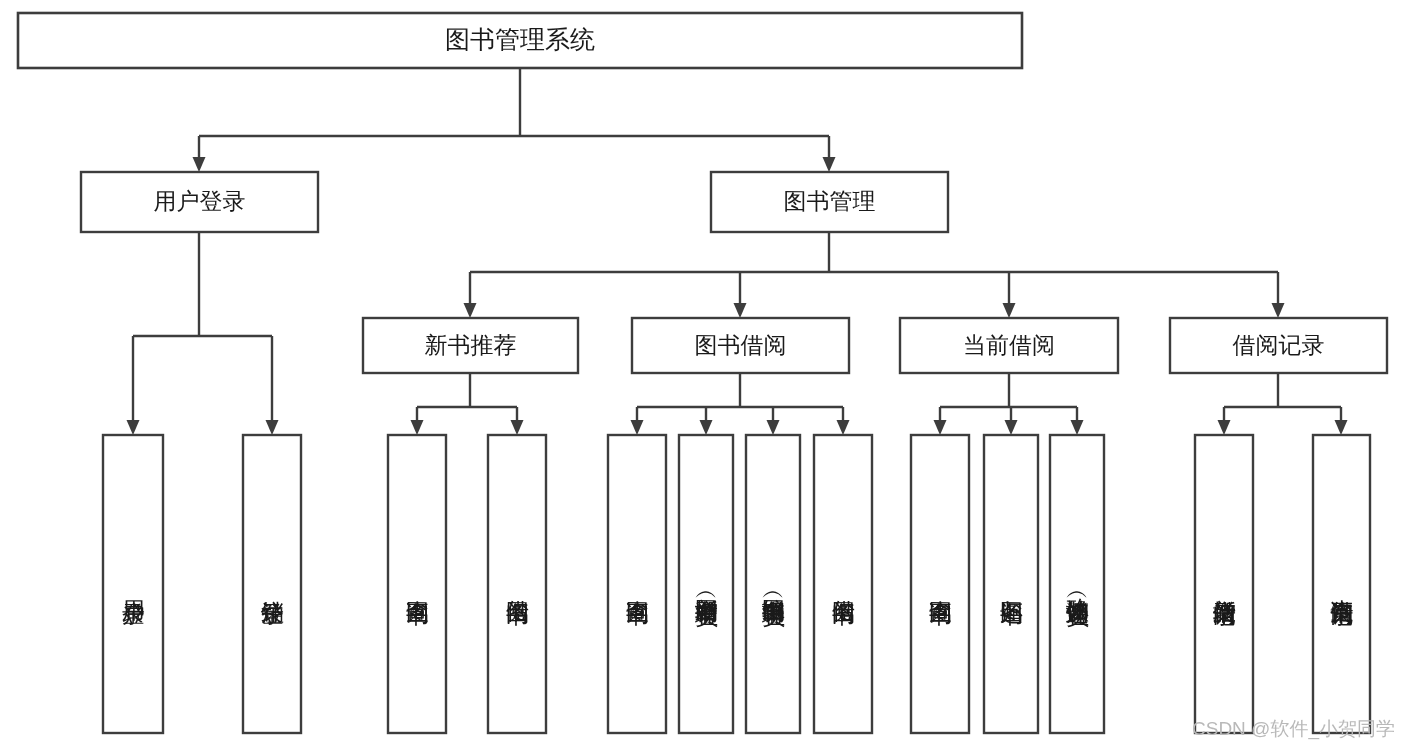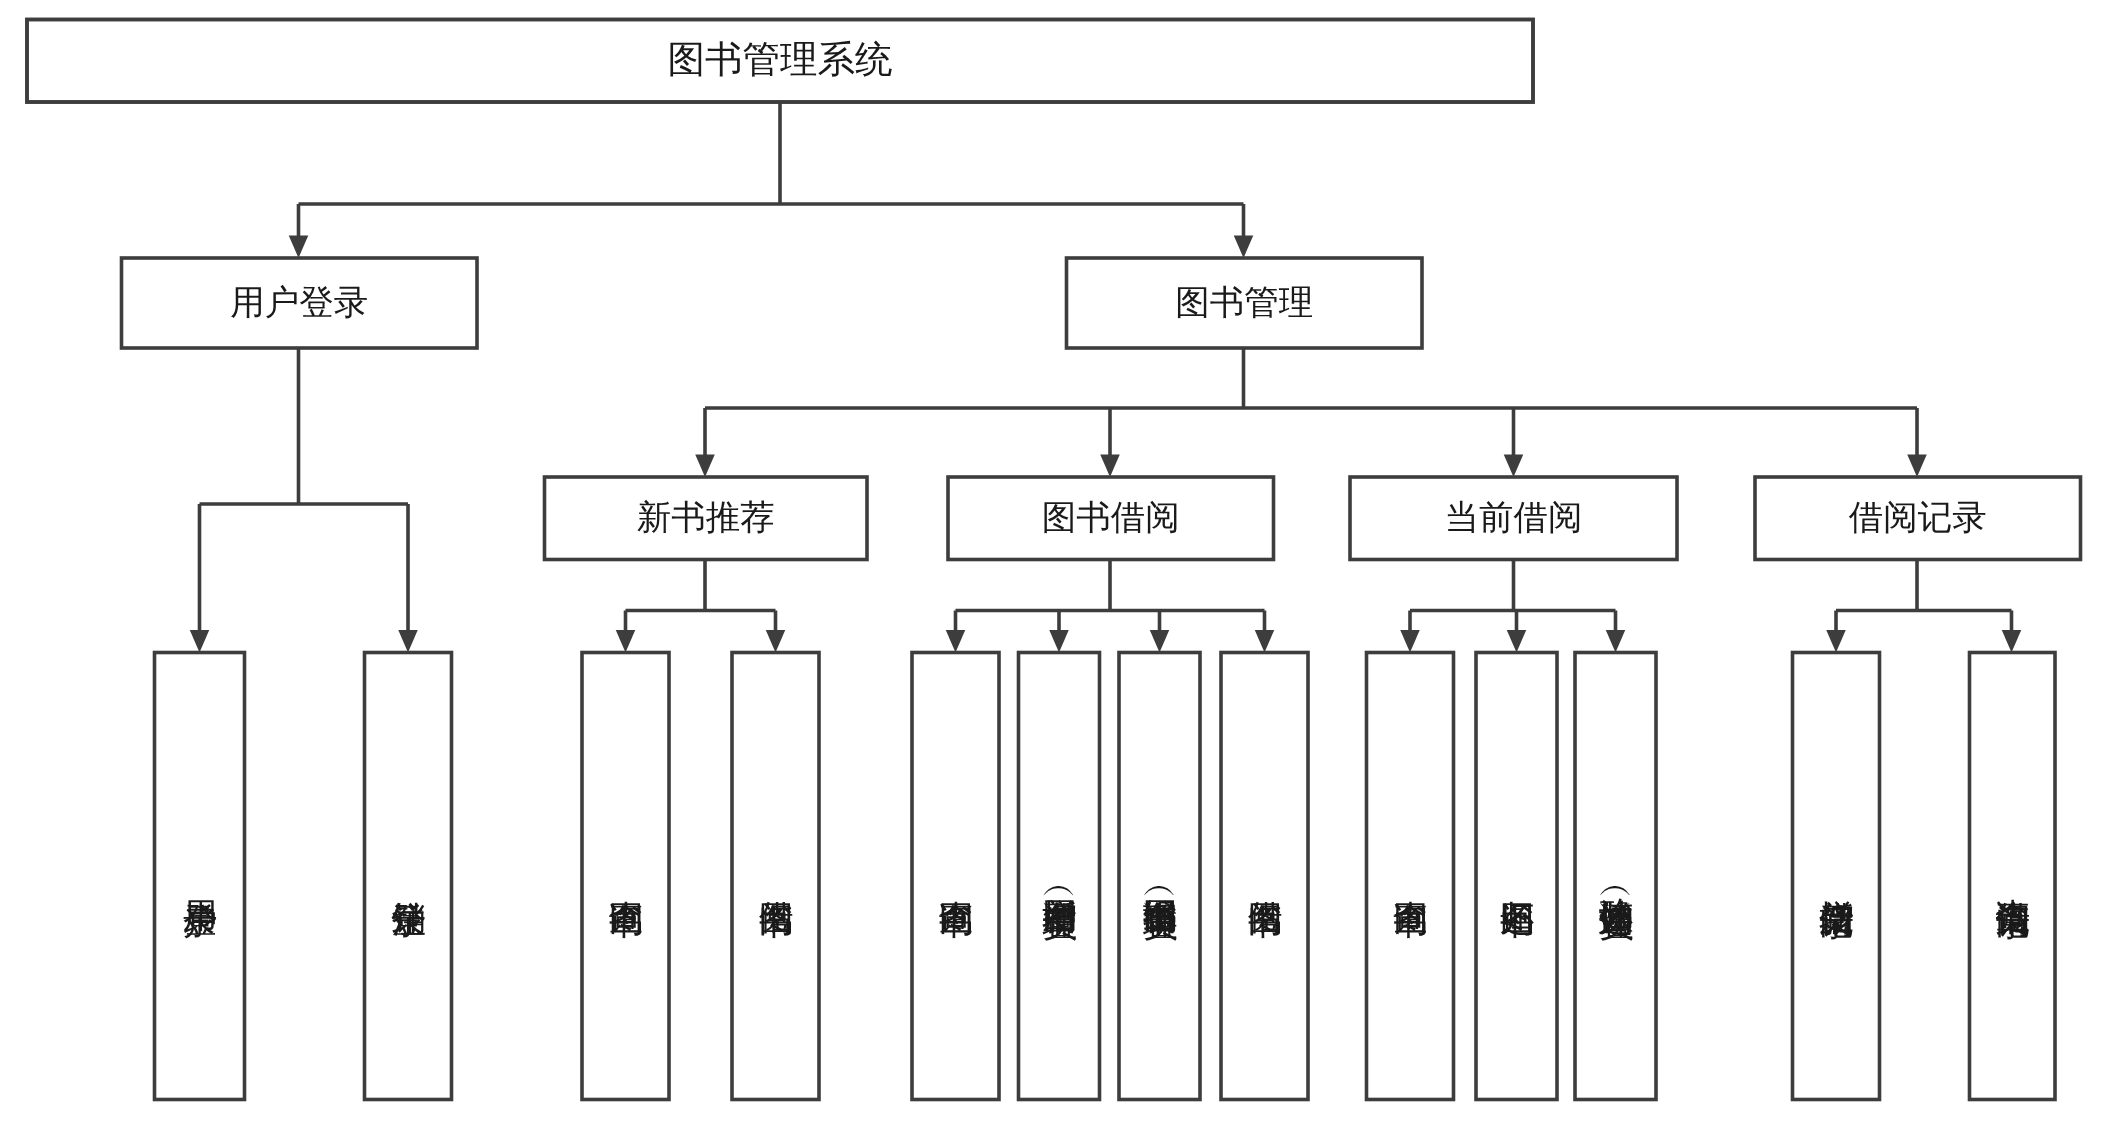--- a/index.html
+++ b/index.html
@@ -194,13 +194,14 @@
       <div class="vlabel" style="left: 679px; top: 435px; width: 54px; height: 298px;">新增图书（管理员）</div>
       <div class="vlabel" style="left: 746px; top: 435px; width: 54px; height: 298px;">编辑图书（管理员）</div>
       <div class="vlabel" style="left: 814px; top: 435px; width: 58px; height: 298px;">借阅图书</div>
       <div class="vlabel" style="left: 911px; top: 435px; width: 58px; height: 298px;">查询图书</div>
       <div class="vlabel" style="left: 984px; top: 435px; width: 54px; height: 298px;">归还图书</div>
       <div class="vlabel" style="left: 1050px; top: 435px; width: 54px; height: 298px;">确认归还（管理员）</div>
       <div class="vlabel" style="left: 1195px; top: 435px; width: 58px; height: 298px;">新增借阅记录</div>
       <div class="vlabel" style="left: 1313px; top: 435px; width: 57px; height: 298px;">查询借阅记录</div>
     </div>
 
+  <div class="watermark" style="left: 1192px; top: 716px;">CSDN @软件_小贺同学</div>
 </div>
 
 </body></html>

